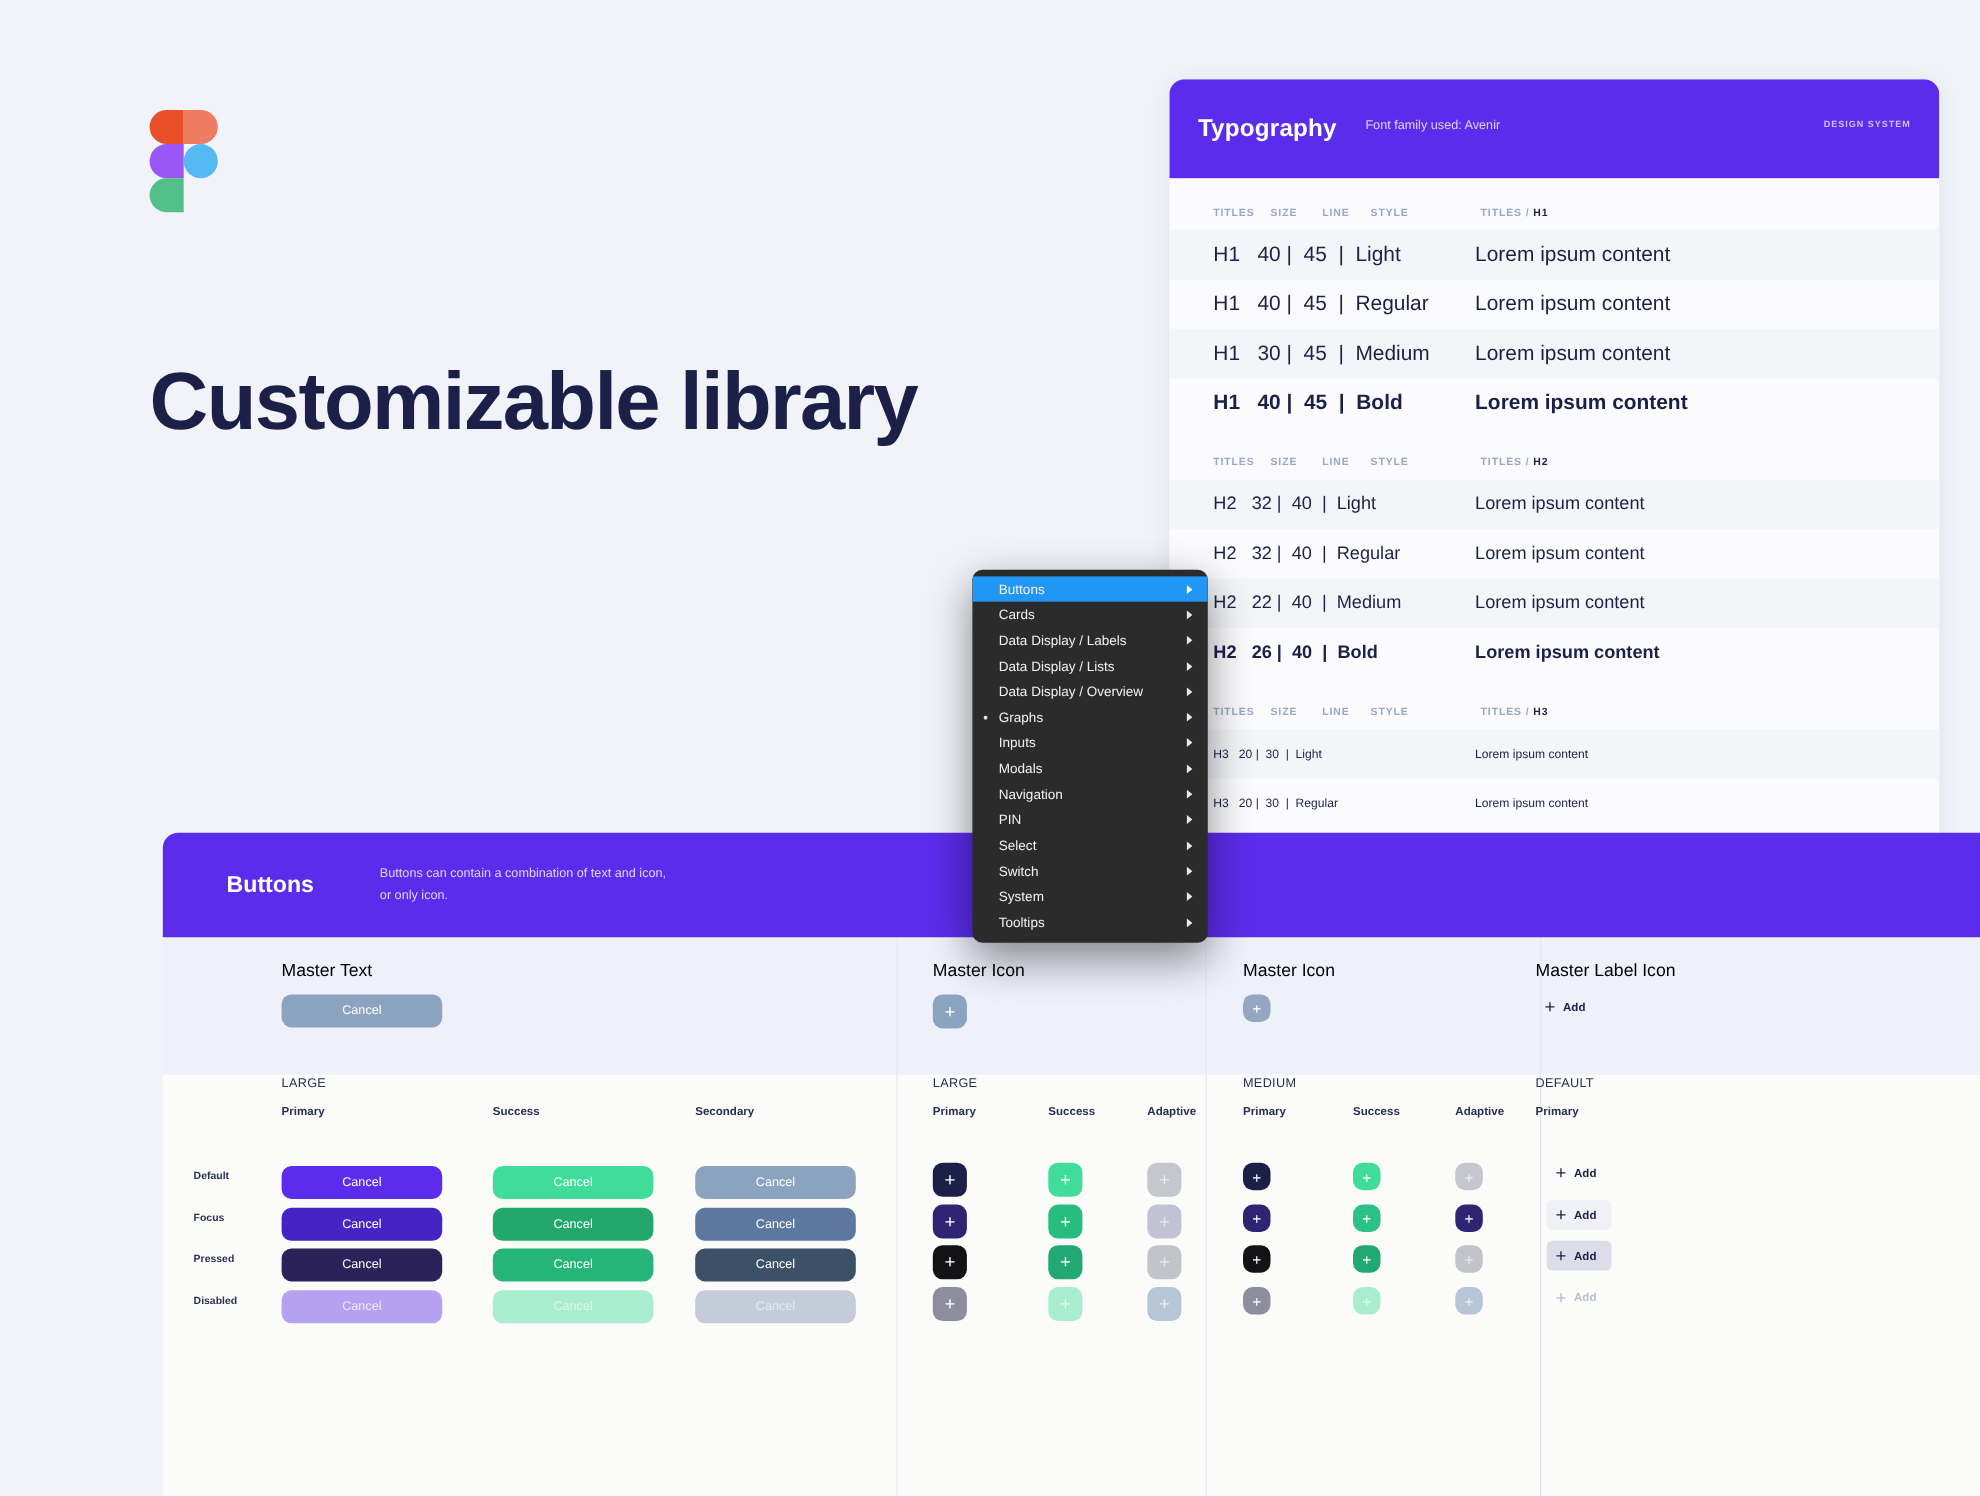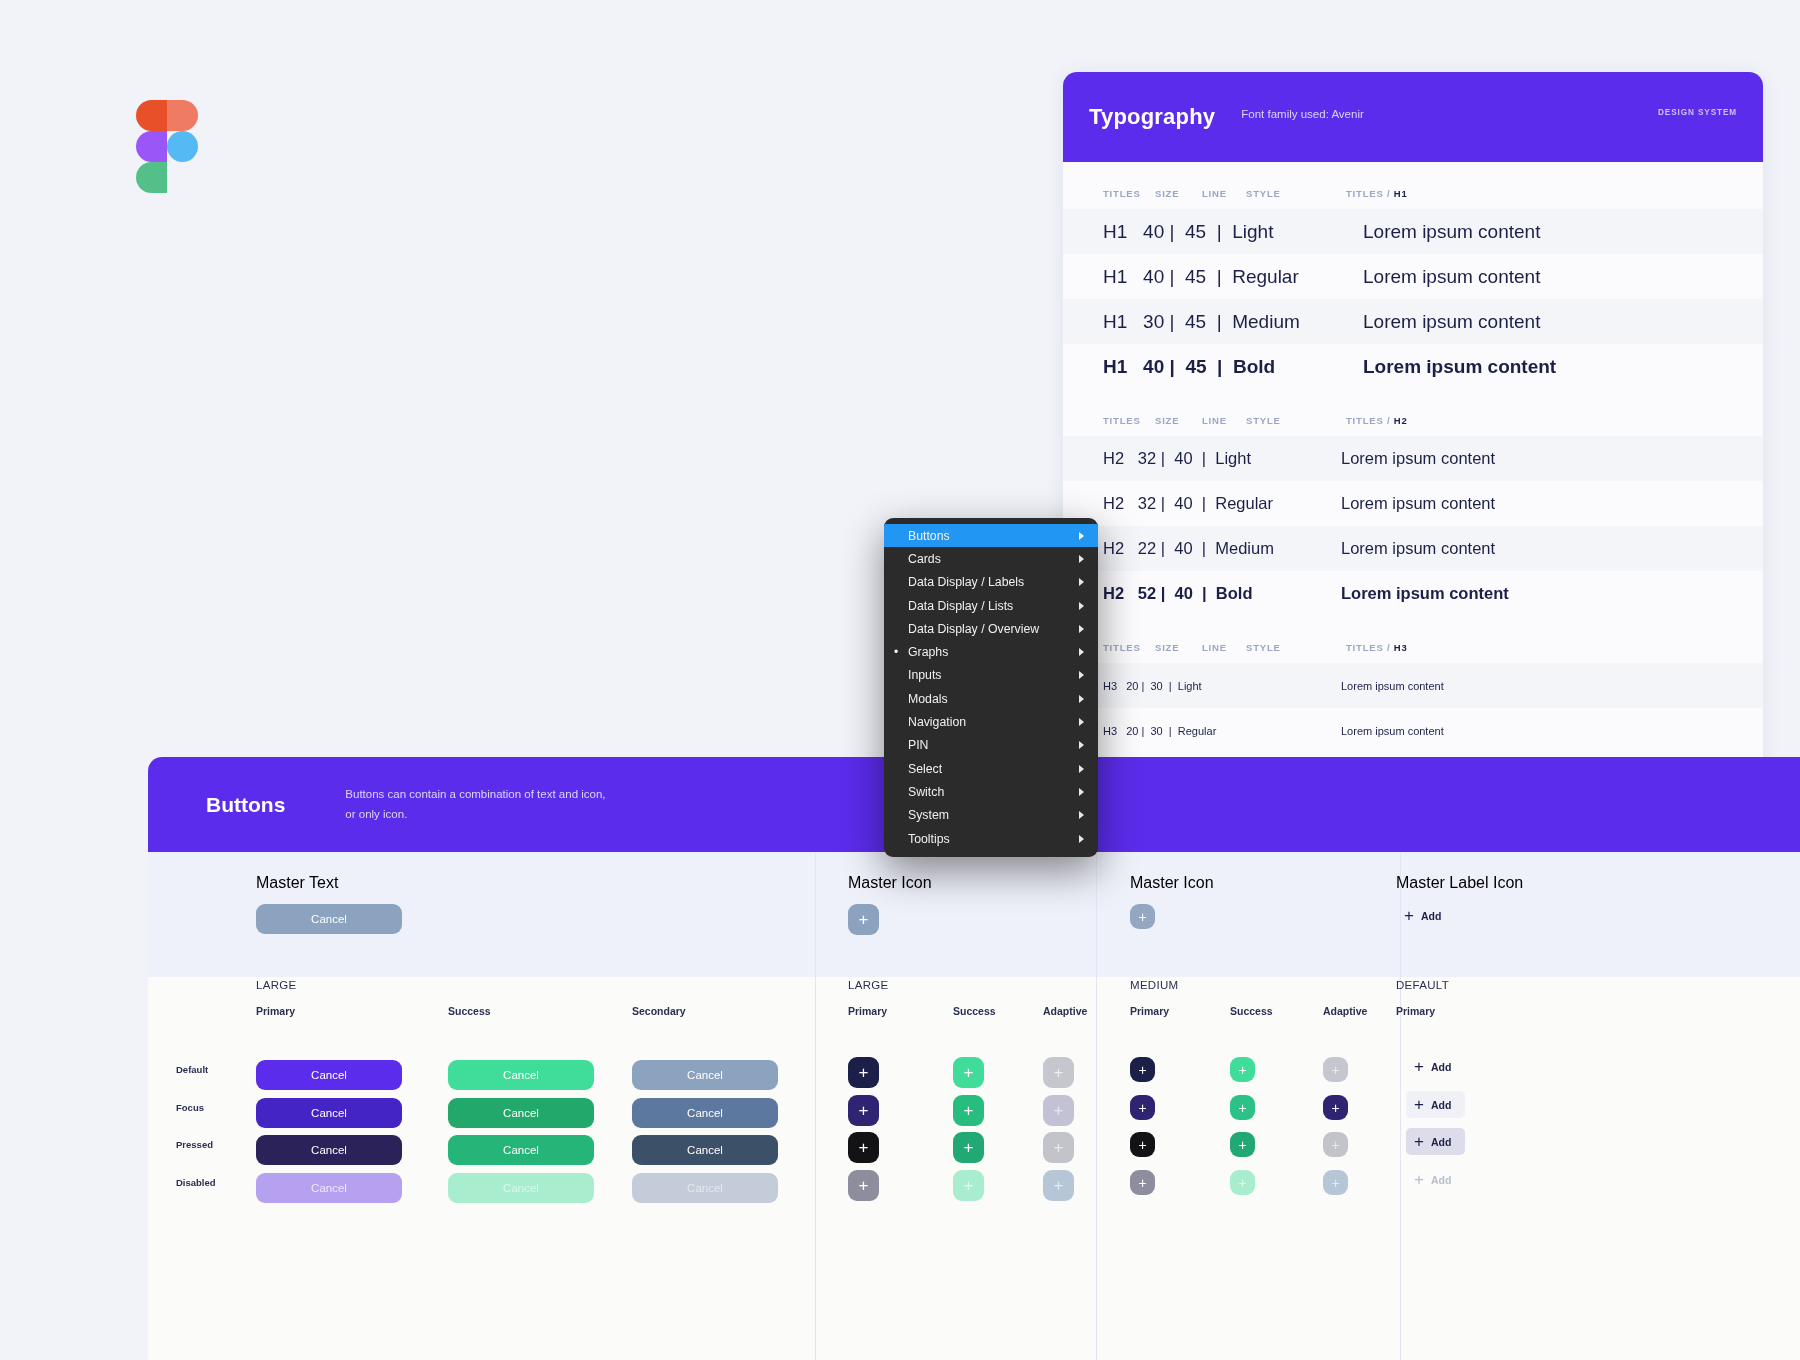--- a/index.html
+++ b/index.html
@@ -69,21 +69,21 @@
     display: flex; align-items: center; padding-left: 40px;
     color: #1c2048; height: 38px;
   }
   .trow.alt { background: #f4f5f9; }
   .trow .spec { width: 238px; white-space: pre; }
   .trow .sample { flex: 1; }
 
   .sz-h1 .spec, .sz-h1 .sample { font-size: 19px; }
   .sz-h2 .spec, .sz-h2 .sample { font-size: 16.5px; }
   .sz-h3 .spec, .sz-h3 .sample { font-size: 11px; }
-  .sz-h1 { height: 45px; gap: 22px; } .sz-h2 { height: 45px; } .sz-h3 { height: 45px; }
+  .sz-h1 { height: 45px; } .sz-h2 { height: 45px; } .sz-h3 { height: 45px; }
 
   .w-light   { font-weight: 300; }
   .w-regular { font-weight: 400; }
   .w-medium  { font-weight: 500; }
   .w-bold    { font-weight: 700; }
 
   
   .ctx-menu {
     position: absolute; left: 884px; top: 518px; width: 214px;
     background: #2b2b2b; border-radius: 9px; padding: 6px 0 7px;
@@ -175,20 +175,21 @@
 
   <div class="figma-logo">
     <span class="fg-tl"></span>
     <span class="fg-tr"></span>
     <span class="fg-ml"></span>
     <span class="fg-mr"></span>
     <span class="fg-bl"></span>
   </div>
 
   <h1 class="headline">
+    <span>Customizable library</span>
   </h1>
 
   <section class="typo-panel">
     <div class="typo-head">
       <span class="typo-title">Typography</span>
       <span class="typo-sub">Font family used: Avenir</span>
       <span class="typo-tag">DESIGN SYSTEM</span>
     </div>
     <div class="typo-body" id="typo-body">
         <div class="sec-head">
@@ -227,21 +228,21 @@
         </div>
         <div class="trow sz-h2">
           <span class="spec w-regular">H2   32 |  40  |  Regular</span>
           <span class="sample w-regular">Lorem ipsum content</span>
         </div>
         <div class="trow sz-h2 alt">
           <span class="spec w-medium">H2   22 |  40  |  Medium</span>
           <span class="sample w-medium">Lorem ipsum content</span>
         </div>
         <div class="trow sz-h2">
-          <span class="spec w-bold">H2   52 |  40  |  Bold</span>
+          <span class="spec w-bold">H2   26 |  40  |  Bold</span>
           <span class="sample w-bold">Lorem ipsum content</span>
         </div>
         <div class="sec-head">
           <span class="c-titles">TITLES</span>
           <span class="c-size">SIZE</span>
           <span class="c-line">LINE</span>
           <span class="c-style">STYLE</span>
           <span class="c-sample"><span>TITLES / </span><b>H3</b></span>
         </div>
         <div class="trow sz-h3 alt">

